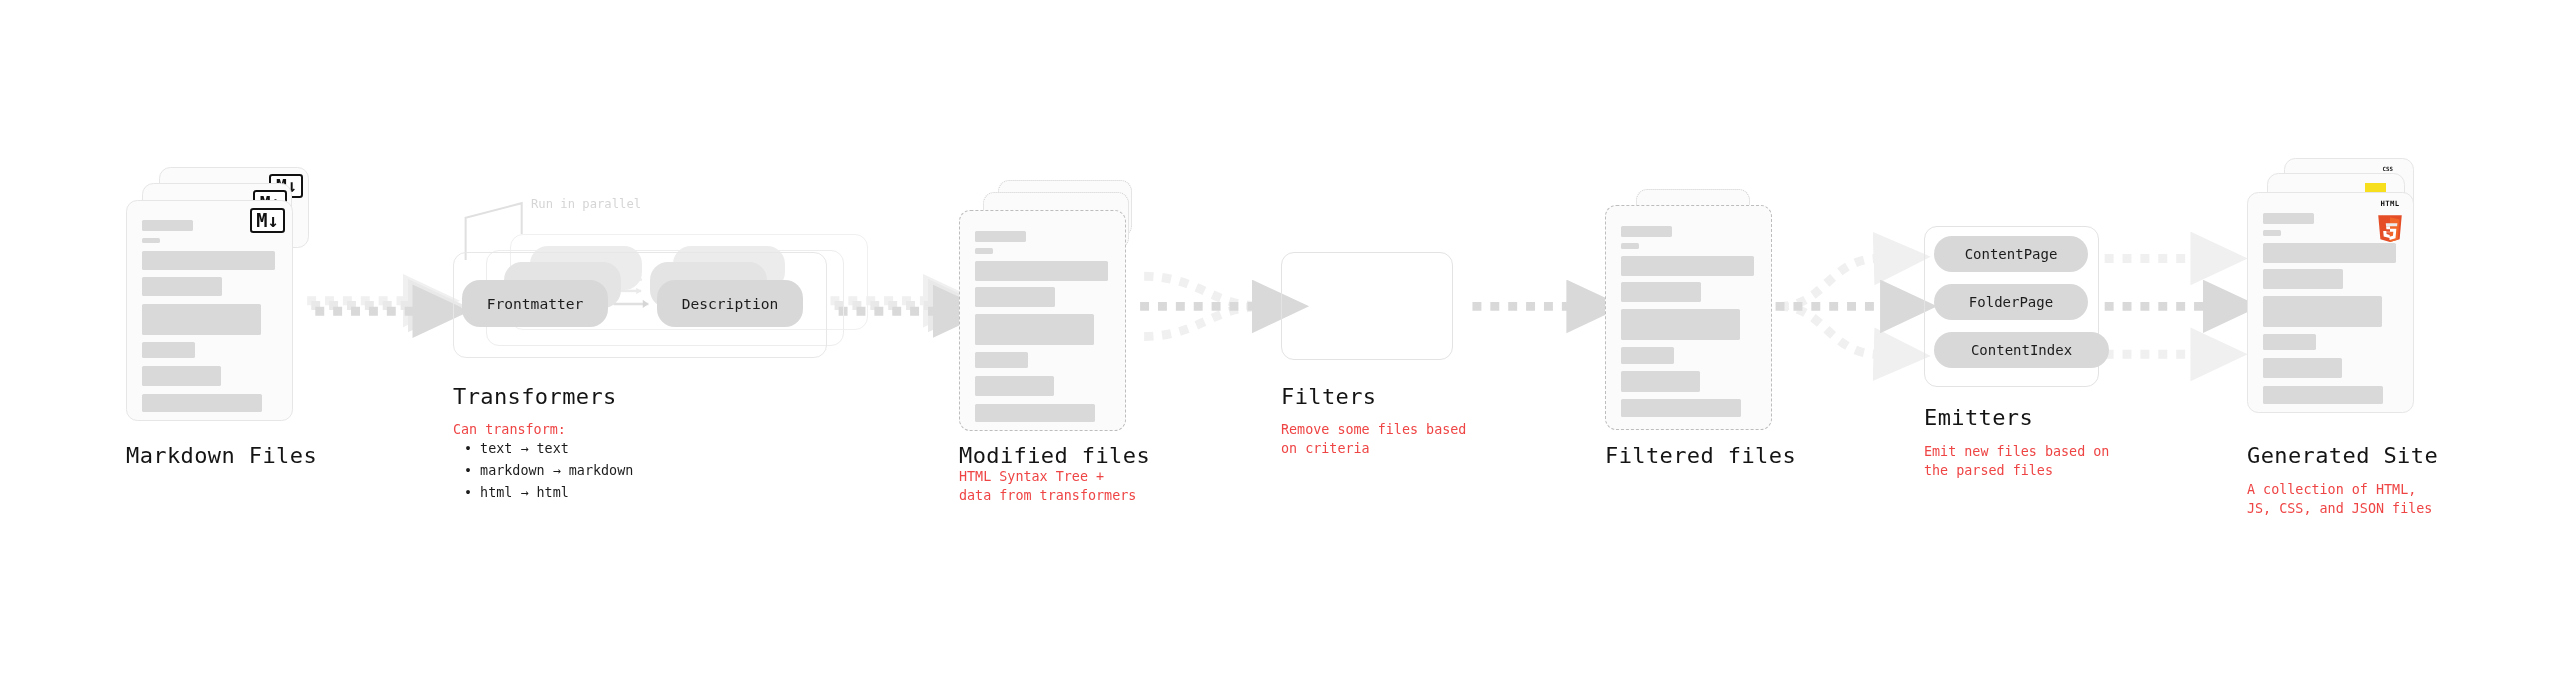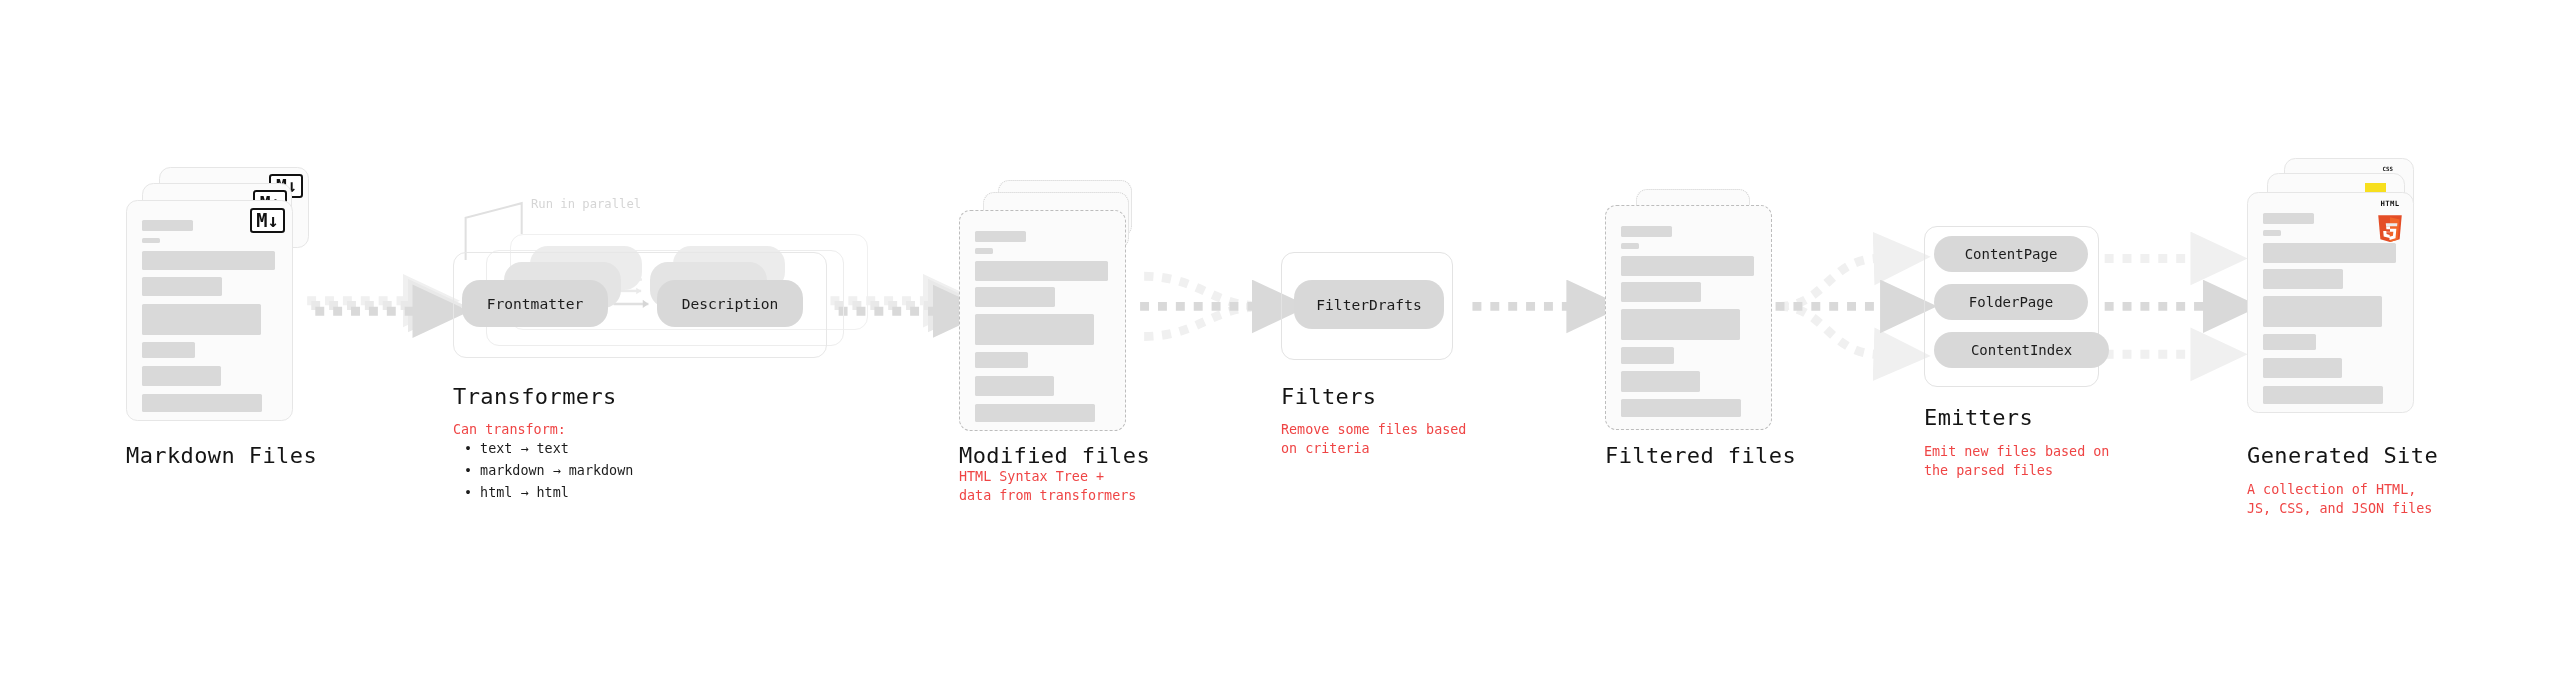--- a/index.html
+++ b/index.html
@@ -272,21 +272,20 @@
       <div class="skel" style="left:14.6px; top:165px;width:79px;  height:20.3px;"></div>
       <div class="skel" style="left:14.6px; top:193px;width:120px; height:18px;"></div>
     </div>
   </div>
 
   <div class="title" style="left:959px; top:443px;">Modified files</div>
   <div class="subtitle" style="left:959px; top:468px;">HTML Syntax Tree +
 data from transformers</div>
 
   <div class="pbox" style="left:1281px; top:252px; width:172px; height:108px; border-color:#e3e3e3;"></div>
-  <div class="pill" style="left:1294px; top:280px; width:150px; height:49px; font-size:14.6px;">FilterDrafts</div>
 
   <div class="title" style="left:1281px; top:384px;">Filters</div>
   <div class="subtitle" style="left:1281px; top:421px;">Remove some files based
 on criteria</div>
 
   <div class="doc-stack" style="left:1605px; top:189px; width:179px; height:244px;">
     <div class="doc dotted doc-back" style="left:31px; top:0px; width:114px; height:47px; border-style:dotted; border-color:#cfcfcf;"></div>
     <div class="doc dashed doc-main" style="left:0px; top:16.3px; width:167px; height:225px; border-color:#bdbdbd;">
       <div class="skel" style="left:14.6px; top:19.5px; width:51px;  height:11.4px;"></div>
       <div class="skel" style="left:14.6px; top:37px; width:18.7px;  height:5.7px;"></div>

